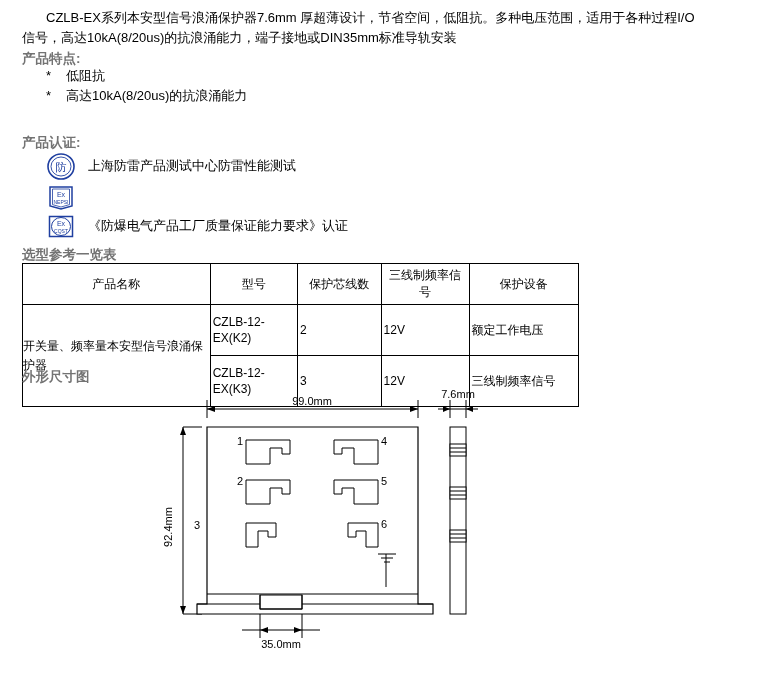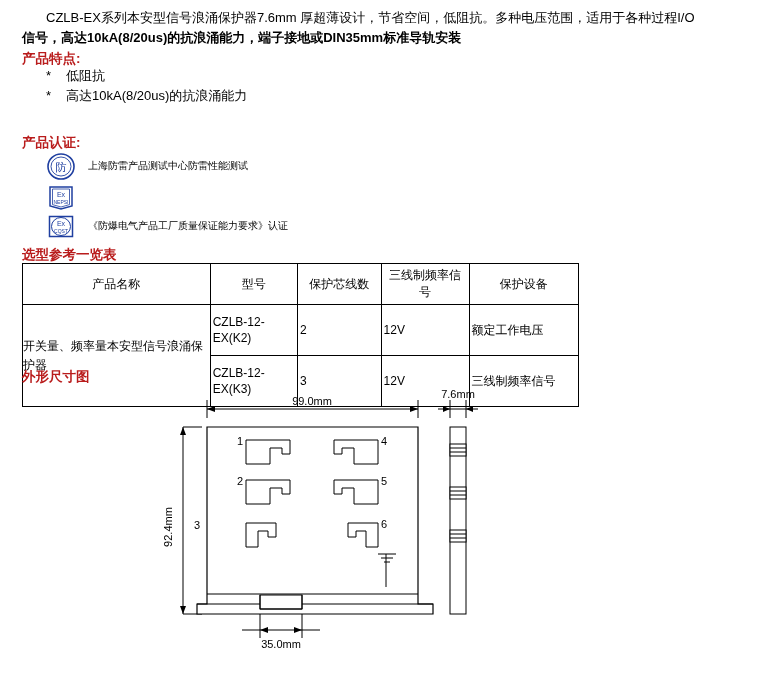--- a/index.html
+++ b/index.html
@@ -25,27 +25,26 @@
     position: absolute;
     left: 22px;
     top: 8px;
     width: 730px;
     line-height: 20px;
     font-size: 13px;
     text-indent: 24px;
   }
   .intro .line2 {
     text-indent: 0;
-    font-weight: bold;
   }
   .section-title {
     position: absolute;
     left: 22px;
     font-weight: bold;
-    color: #b91c1c;
+    color: #737373;
     font-size: 13.5px;
   }
   #features-title { top: 50px; }
   #cert-title { top: 134px; }
   #table-title { top: 246px; }
   #dim-title { top: 368px; }
 
   .feature-list {
     position: absolute;
     left: 46px;
@@ -74,21 +73,21 @@
   }
   .cert-badge {
     width: 30px;
     height: 27px;
     margin-right: 12px;
     position: relative;
     flex: 0 0 auto;
   }
   .cert-badge svg { display: block; }
   .cert-text {
-    font-size: 10px;
+    font-size: 13px;
   }
 
   table.spec {
     position: absolute;
     left: 22px;
     top: 263px;
     border-collapse: collapse;
     width: 557px;
     font-size: 12px;
   }

